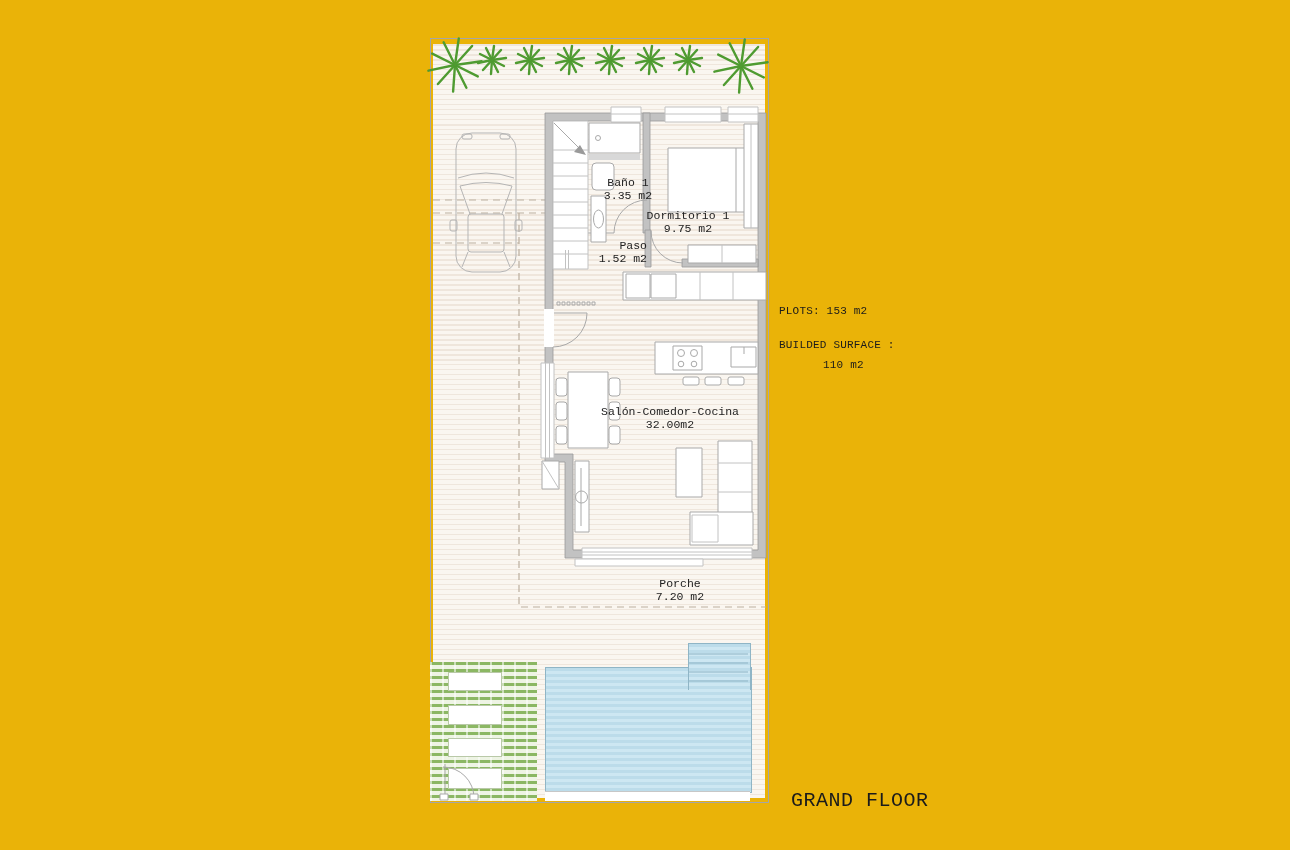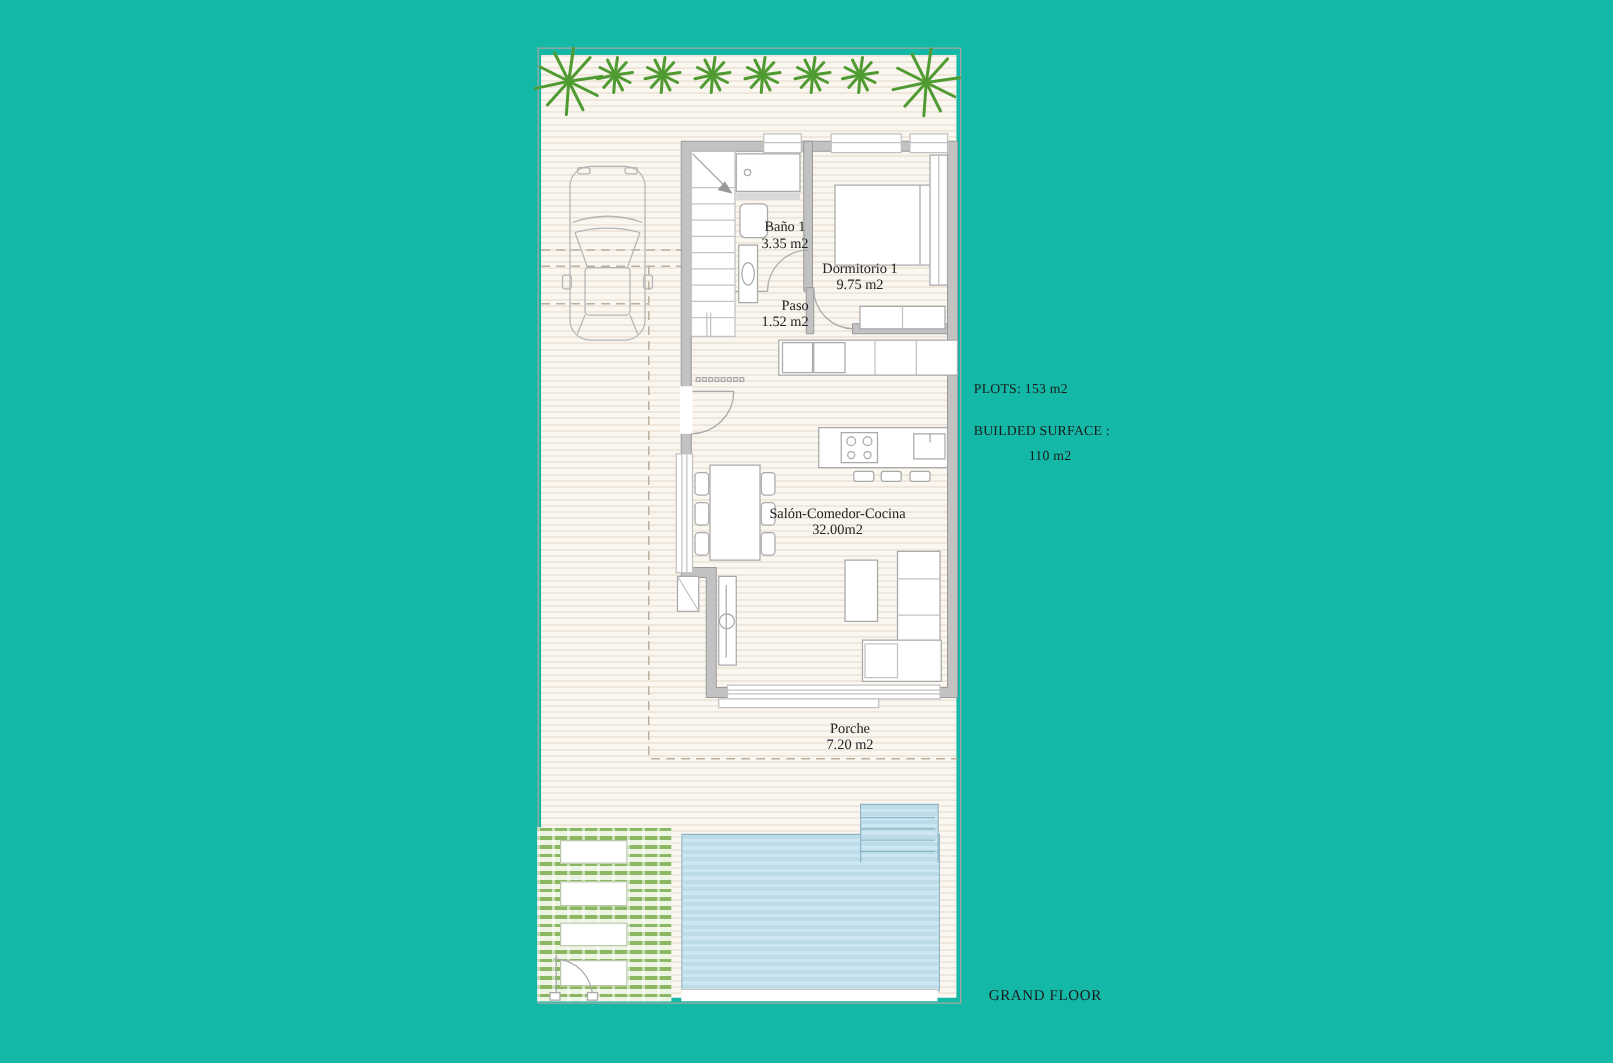--- a/index.html
+++ b/index.html
@@ -4,43 +4,43 @@
 <style>
   :root{
     --ground-a:#efe6dc; --ground-b:#faf6f0;
     --garden-stripe:#8bb763; --garden-bg:#eef4e4;
     --pool-fill:#cde7f2; --pool-stripe:#bcdcea; --pool-edge:#8fb5c6;
     --wall-fill:#c2c2c2; --wall-edge:#9a9a9a;
     --line:#a9a9a9; --line-light:#c2c2c2;
     --dash:#bbaf9f; --palm:#4f9b31; --text:#1c1c1c;
   }
   html,body{margin:0;padding:0;background:#fff;}
-  .canvas{position:relative;width:1290px;height:850px;background:#14b8a6;overflow:hidden;
-          font-family:Liberation Serif, serif;color:var(--text);}
+  .canvas{position:relative;width:1290px;height:850px;background:#eab308;overflow:hidden;
+          font-family:Liberation Mono, monospace;color:var(--text);}
   .abs{position:absolute;}
   .plot-boundary{left:430px;top:38px;width:337px;height:763px;border:1px solid #a6a6a6;}
   .ground{left:433px;top:44px;width:332px;height:754px;
     background-color:var(--ground-b);
     background-image:repeating-linear-gradient(to bottom,var(--ground-a) 0 1.5px,var(--ground-b) 1.5px 5px);}
   .garden{left:430px;top:662px;width:107px;height:139px;
     background-color:var(--garden-bg);
     background-image:
       repeating-linear-gradient(to right,rgba(255,255,255,.55) 0 2px,rgba(255,255,255,0) 2px 12px),
       repeating-linear-gradient(to bottom,var(--garden-stripe) 0 3px,var(--garden-bg) 3px 7px);}
   .garden-pad{background:#fff;border:1px solid #b9c9a8;}
   .pool{background-image:repeating-linear-gradient(to bottom,var(--pool-stripe) 0 3px,var(--pool-fill) 3px 6px);
         border:1px solid var(--pool-edge);}
   .pool-main{left:545px;top:667px;width:205px;height:124px;}
   .pool-step{left:688px;top:643px;width:61px;height:46px;border-bottom:none;}
   .pool-walk{left:545px;top:791px;width:205px;height:9px;background:#fff;border-top:1px solid #c7c7c7;}
   .plan-svg{left:0;top:0;}
   .room-label{font-size:11.5px;line-height:13px;text-align:center;color:#222;}
   .room-label span{display:block;}
   .note{font-size:11px;line-height:20px;letter-spacing:.2px;color:#1b1b1b;white-space:nowrap;}
-  .title{font-size:12px;letter-spacing:.5px;color:#1b1b1b;white-space:nowrap;}
+  .title{font-size:20px;letter-spacing:.5px;color:#1b1b1b;white-space:nowrap;}
   svg *{vector-effect:non-scaling-stroke;}
   .wall{fill:var(--wall-fill);stroke:var(--wall-edge);stroke-width:.8;}
   .thin{fill:none;stroke:var(--line);stroke-width:1;}
   .thinw{fill:#fff;stroke:var(--line);stroke-width:1;}
   .lite{fill:none;stroke:var(--line-light);stroke-width:1;}
   .litew{fill:#fff;stroke:var(--line-light);stroke-width:1;}
   .dash{fill:none;stroke:var(--dash);stroke-width:1.2;stroke-dasharray:7 5;}
   .palmleaf{stroke:var(--palm);stroke-width:2.4;stroke-linecap:round;fill:none;}
   .poolline{stroke:var(--pool-edge);stroke-width:1;}
 </style>

